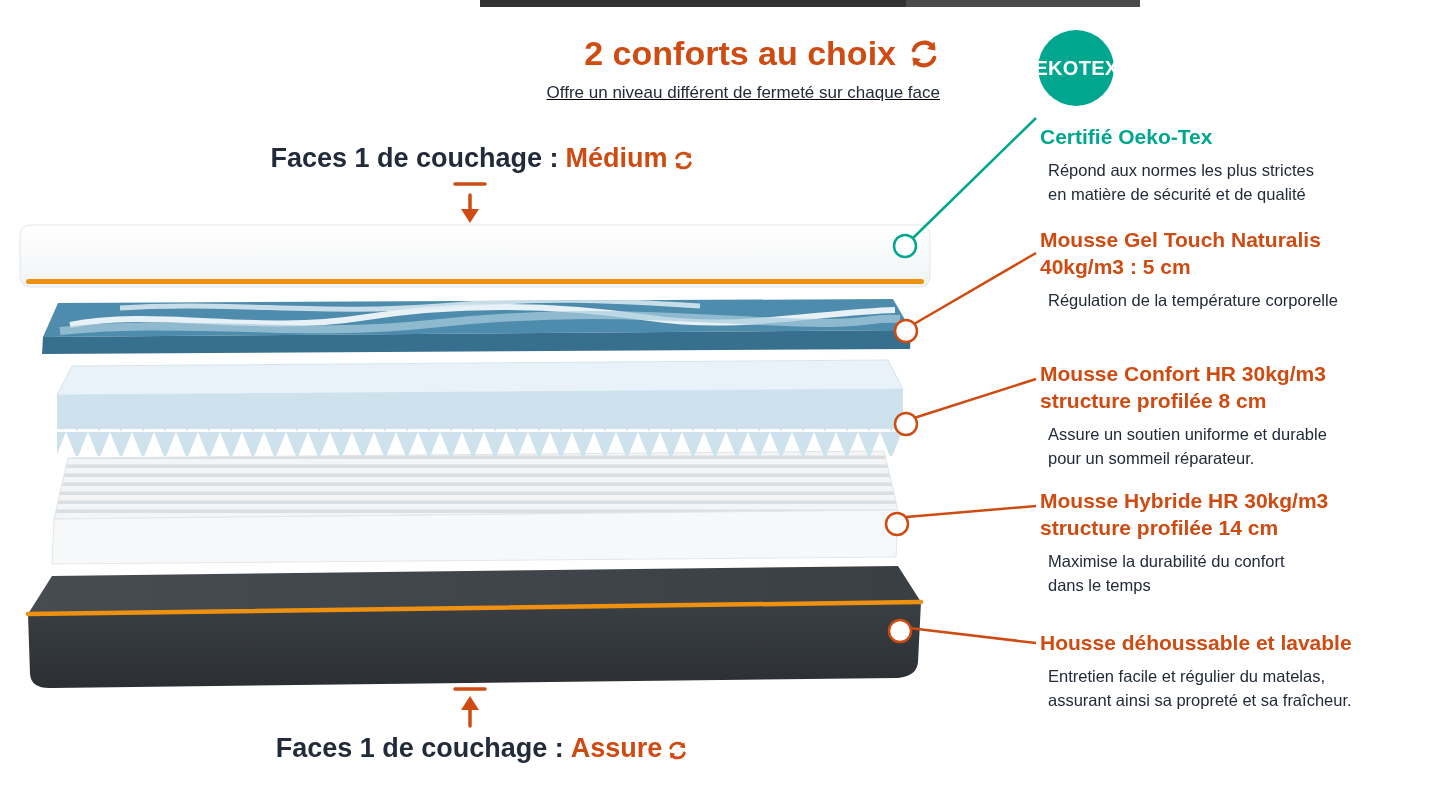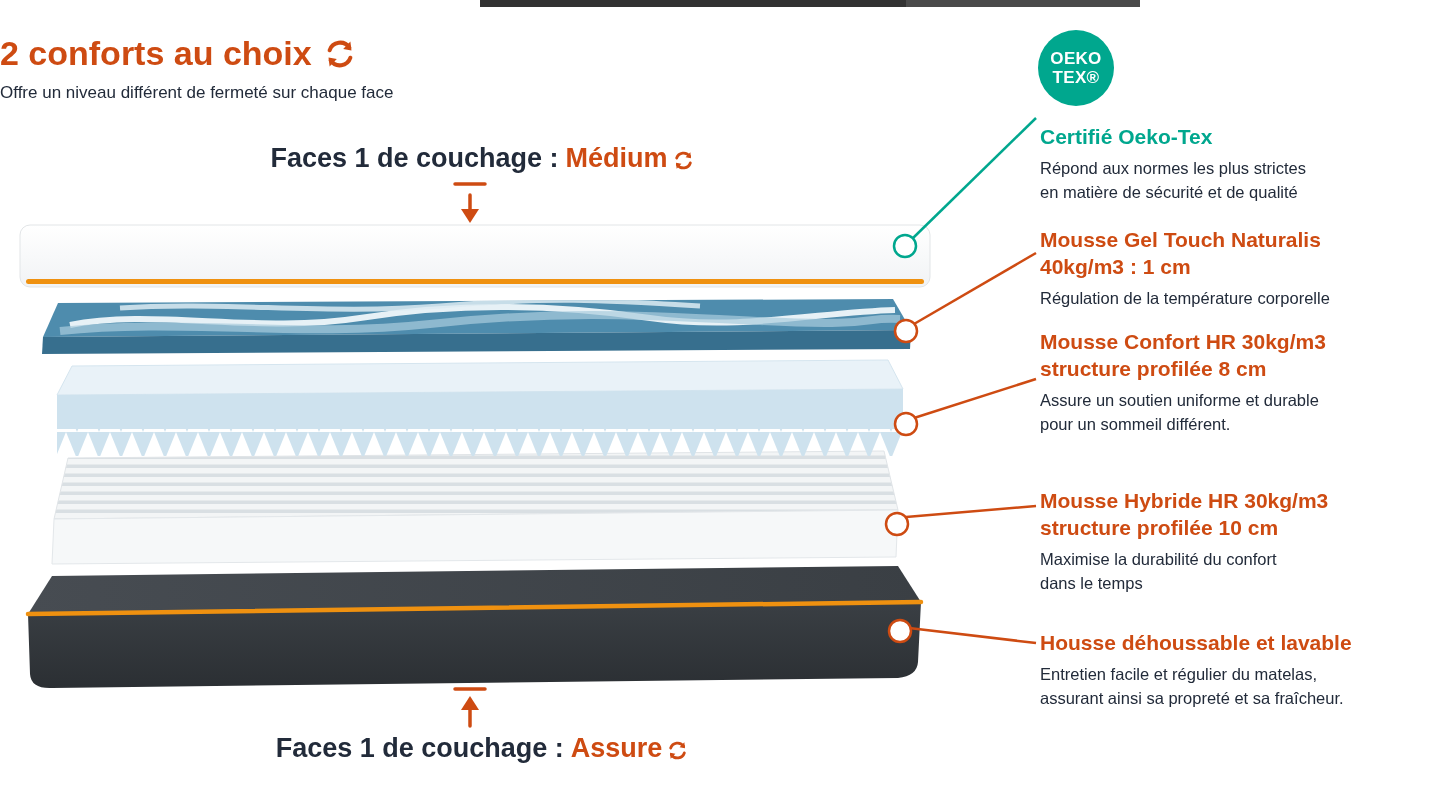--- a/index.html
+++ b/index.html
@@ -6,41 +6,41 @@
     --orange:#CE4B12;
     --teal:#00A78E;
     --dark:#222B3A;
     --piping:#EF9110;
   }
   html,body{margin:0;padding:0;background:#fff;}
   body{font-family:"Liberation Sans", sans-serif;}
   .canvas{position:relative;width:1440px;height:810px;background:#fff;overflow:hidden;}
   .art{position:absolute;left:0;top:0;width:1440px;height:810px;}
 
-  .title-wrap{position:absolute;left:0;top:34px;width:940px;text-align:left;}
+  .title-wrap{position:absolute;left:0;top:34px;width:940px;text-align:right;text-decoration:underline;}
   .title{margin:0;font-size:34px;font-weight:bold;color:var(--orange);display:inline-flex;align-items:center;gap:12px;}
   .subtitle{margin:10px 0 0;font-size:17px;color:var(--dark);}
 
   .face{position:absolute;left:12px;width:940px;text-align:center;font-size:27px;font-weight:bold;color:var(--dark);}
   .face .val{color:var(--orange);margin-left:7px;}
   .face svg{vertical-align:-4px;margin-left:5px;}
   .face1{top:143px;}
   .face2{top:733px;}
 
   .badge{position:absolute;left:1038px;top:30px;width:76px;height:76px;border-radius:50%;
-    background:var(--teal);color:#fff;font-weight:bold;font-size:17px;line-height:19px;
-    display:flex;flex-direction:column;align-items:center;justify-content:center;letter-spacing:.3px;}
+    background:var(--teal);color:#fff;font-weight:bold;font-size:20px;line-height:19px;
+    display:flex;flex-direction:row;align-items:center;justify-content:center;letter-spacing:.3px;}
 
   .ann{position:absolute;left:1040px;}
   .ann h3{margin:0 0 6px;font-size:21px;line-height:27px;color:var(--orange);white-space:pre-line;font-weight:bold;}
   .ann.teal h3{color:var(--teal);}
-  .ann p{margin:0;font-size:16.5px;line-height:24px;color:var(--dark);white-space:pre-line;}
+  .ann p{margin:8px;font-size:16.5px;line-height:24px;color:var(--dark);white-space:pre-line;}
   .a1{top:123px;}
   .a2{top:226px;}
-  .a3{top:328px;}
+  .a3{top:360px;}
   .a4{top:487px;}
   .a5{top:629px;}
 </style>
 </head>
 <body>
 
 <div class="canvas">
 
   <svg class="art" viewBox="0 0 1440 810" aria-hidden="true">
     <defs>
@@ -175,34 +175,34 @@
   </div>
 
   <div class="ann a1 teal">
     <h3>Certifié Oeko-Tex</h3>
     <p>Répond aux normes les plus strictes
 en matière de sécurité et de qualité</p>
   </div>
 
   <div class="ann a2">
     <h3>Mousse Gel Touch Naturalis
-40kg/m3 : 1 cm</h3>
+40kg/m3 : 5 cm</h3>
     <p>Régulation de la température corporelle</p>
   </div>
 
   <div class="ann a3">
     <h3>Mousse Confort HR 30kg/m3
 structure profilée 8 cm</h3>
     <p>Assure un soutien uniforme et durable
-pour un sommeil différent.</p>
+pour un sommeil réparateur.</p>
   </div>
 
   <div class="ann a4">
     <h3>Mousse Hybride HR 30kg/m3
-structure profilée 10 cm</h3>
+structure profilée 14 cm</h3>
     <p>Maximise la durabilité du confort
 dans le temps</p>
   </div>
 
   <div class="ann a5">
     <h3>Housse déhoussable et lavable</h3>
     <p>Entretien facile et régulier du matelas,
 assurant ainsi sa propreté et sa fraîcheur.</p>
   </div>
 

